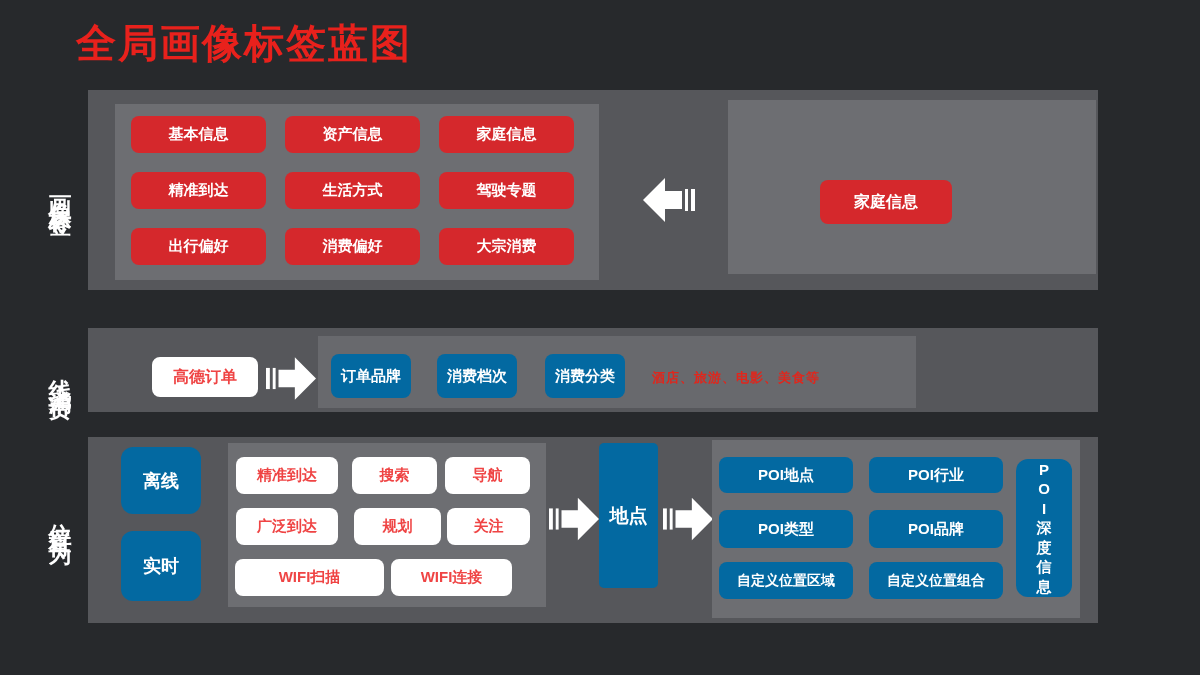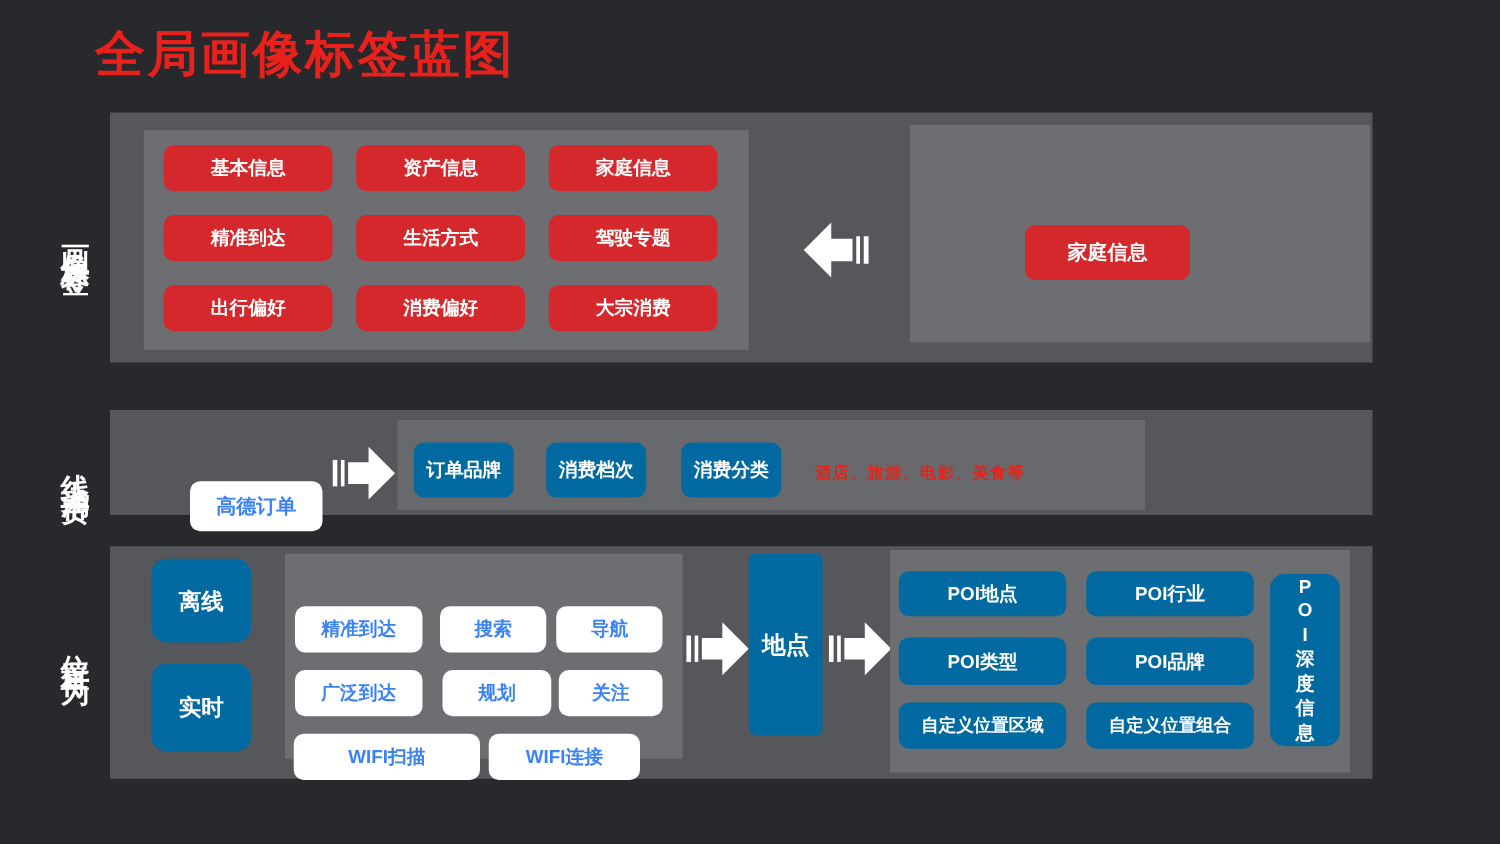--- a/index.html
+++ b/index.html
@@ -25,21 +25,21 @@
   .panel { position:absolute; }
   .outer { background:#56575b; }
   .inner { background:#6d6e72; }
   .inner2 { background:#68696d; }
   .btn {
     position:absolute; display:flex; align-items:center; justify-content:center;
     font-weight:bold; text-align:center;
   }
   .red    { background:#d5282c; color:#ffffff; border-radius:8px; font-size:15px; }
   .orange { background:#0369a1; color:#ffffff; border-radius:8px; font-size:15px; }
-  .white  { background:#ffffff; color:#3b82f6; border-radius:8px; font-size:15px;margin-top:28px; }
+  .white  { background:#ffffff; color:#ef4444; border-radius:8px; font-size:15px; }
   .grid3 {
     display:grid; grid-template-columns:repeat(3,135px); grid-auto-rows:37px;
     column-gap:25px; row-gap:21px; padding:12px 16px; justify-content:start;gap:19px;
   }
   .grid3 > .btn { position:static; }
   .mode { border-radius:12px; font-size:18px; }
   .hub  { border-radius:5px; font-size:19px; }
   .deep { border-radius:12px; font-size:15px; line-height:1.3; word-break:break-all; padding:0 26px; }
   .arrow { position:absolute; }
   .arrow svg { display:block; fill:#ffffff; }

